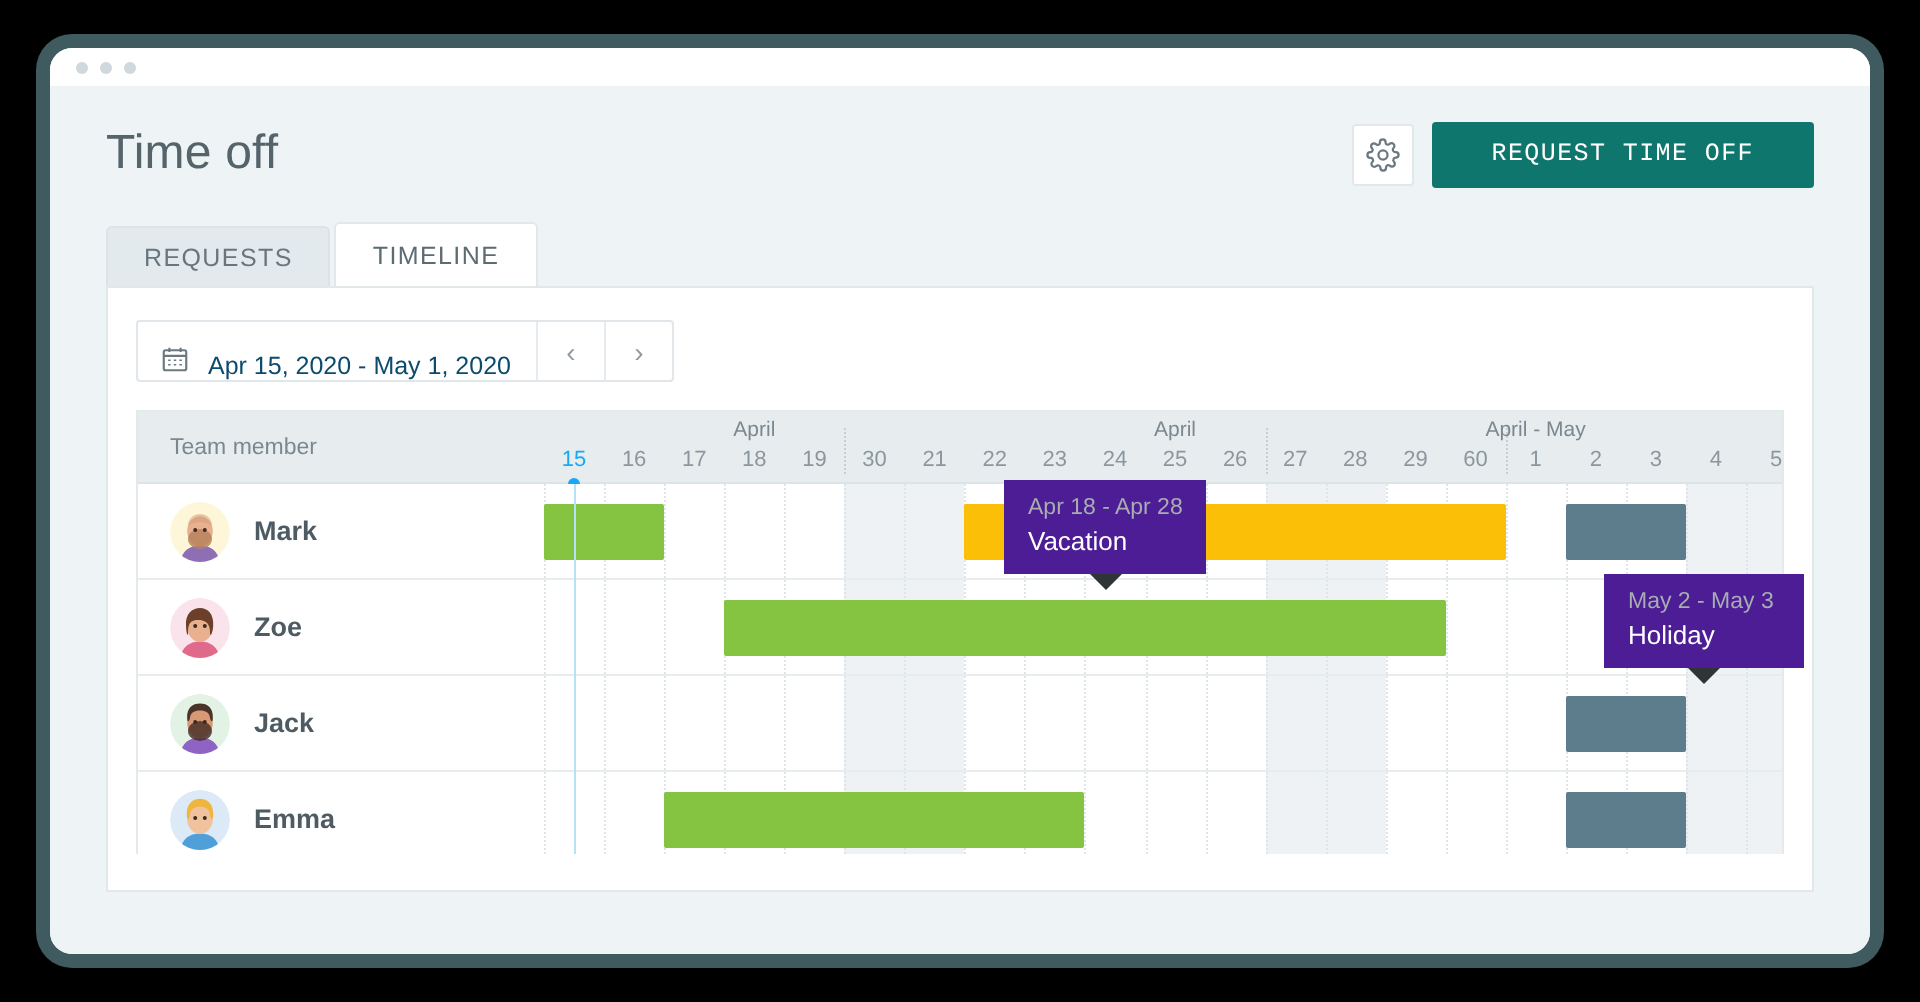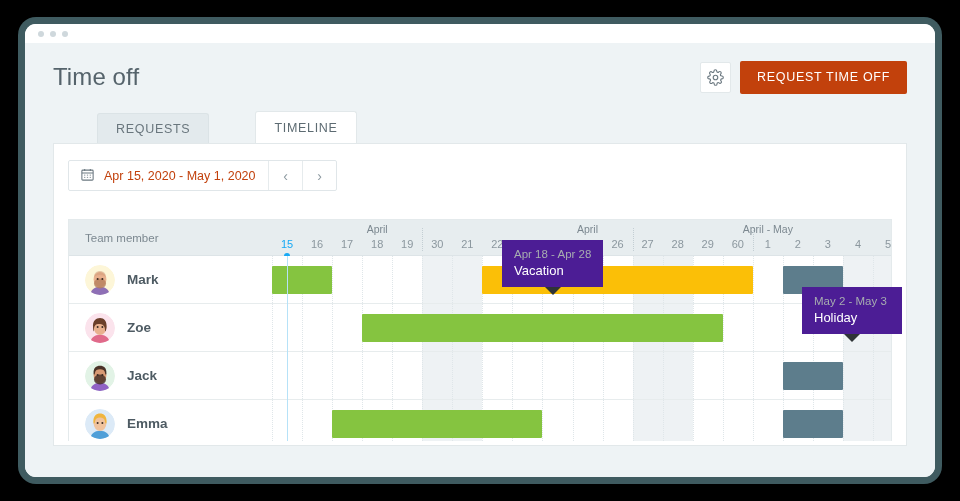--- a/index.html
+++ b/index.html
@@ -66,28 +66,28 @@
     width: 31px; height: 31px;
     background: #ffffff;
     border: 1px solid #e2e8ea;
     border-radius: 2px;
     display: flex; align-items: center; justify-content: center;
     cursor: pointer;
   }
   .gear-btn svg { display: block; }
   .primary-btn {
     height: 33px;
-    background: #c2410c;
+    background: #0f766e;
     color: #ffffff;
     border: none;
     border-radius: 2px;
     font-size: 12.5px;
     letter-spacing: 0.7px;
-    padding: 0 17px;
-    font-family: Liberation Sans, sans-serif;
+    padding: 0 30px;
+    font-family: Liberation Mono, monospace;
     cursor: pointer;
     white-space: nowrap;
   }
 
   
   .tabs {
     display: flex;
     align-items: flex-end;
     gap: 2px;
     height: 32px;
@@ -100,21 +100,20 @@
     border: 1px solid #dbe3e6;
     border-bottom: none;
     border-radius: 3px 3px 0 0;
     display: flex; align-items: center;
     padding: 0 18px;
     font-size: 12.5px;
     letter-spacing: 0.7px;
     color: #69767d;
     cursor: pointer;
     user-select: none;
-    margin-left: 44px;
   }
   .tab.active {
     background: #ffffff;
     color: #5d6b72;
     height: 32px;
     border-color: #e2e8ea;
   }
 
   
   .panel {
@@ -130,39 +129,39 @@
     display: flex;
     align-items: stretch;
     height: 31px;
     width: 269px;
     border: 1px solid #e0e6e9;
     border-radius: 2px;
     background: #ffffff;
   }
   .daterange-label {
     flex: 1 1 auto;
-    display: flex; align-items: center;
+    display: flex; align-items: flex-end;
     gap: 9px;
     padding-left: 11px;
     font-size: 12.5px;
-    color: #c2410c;
+    color: #0c4a6e;
     cursor: pointer;
   }
   .nav-btn {
     width: 34px;
     border-left: 1px solid #e6ebed;
     display: flex; align-items: center; justify-content: center;
     color: #8d9aa1;
     font-size: 14px;
     cursor: pointer;
   }
 
   
   .gantt {
-    margin-top: 28px;
+    margin-top: 14px;
     border: 1px solid #e4eaec;
     border-bottom: none;
     position: relative;
     height: 222px;
     overflow: hidden;
   }
   .gantt-head {
     height: 36px;
     background: #e7edef;
     position: relative;

